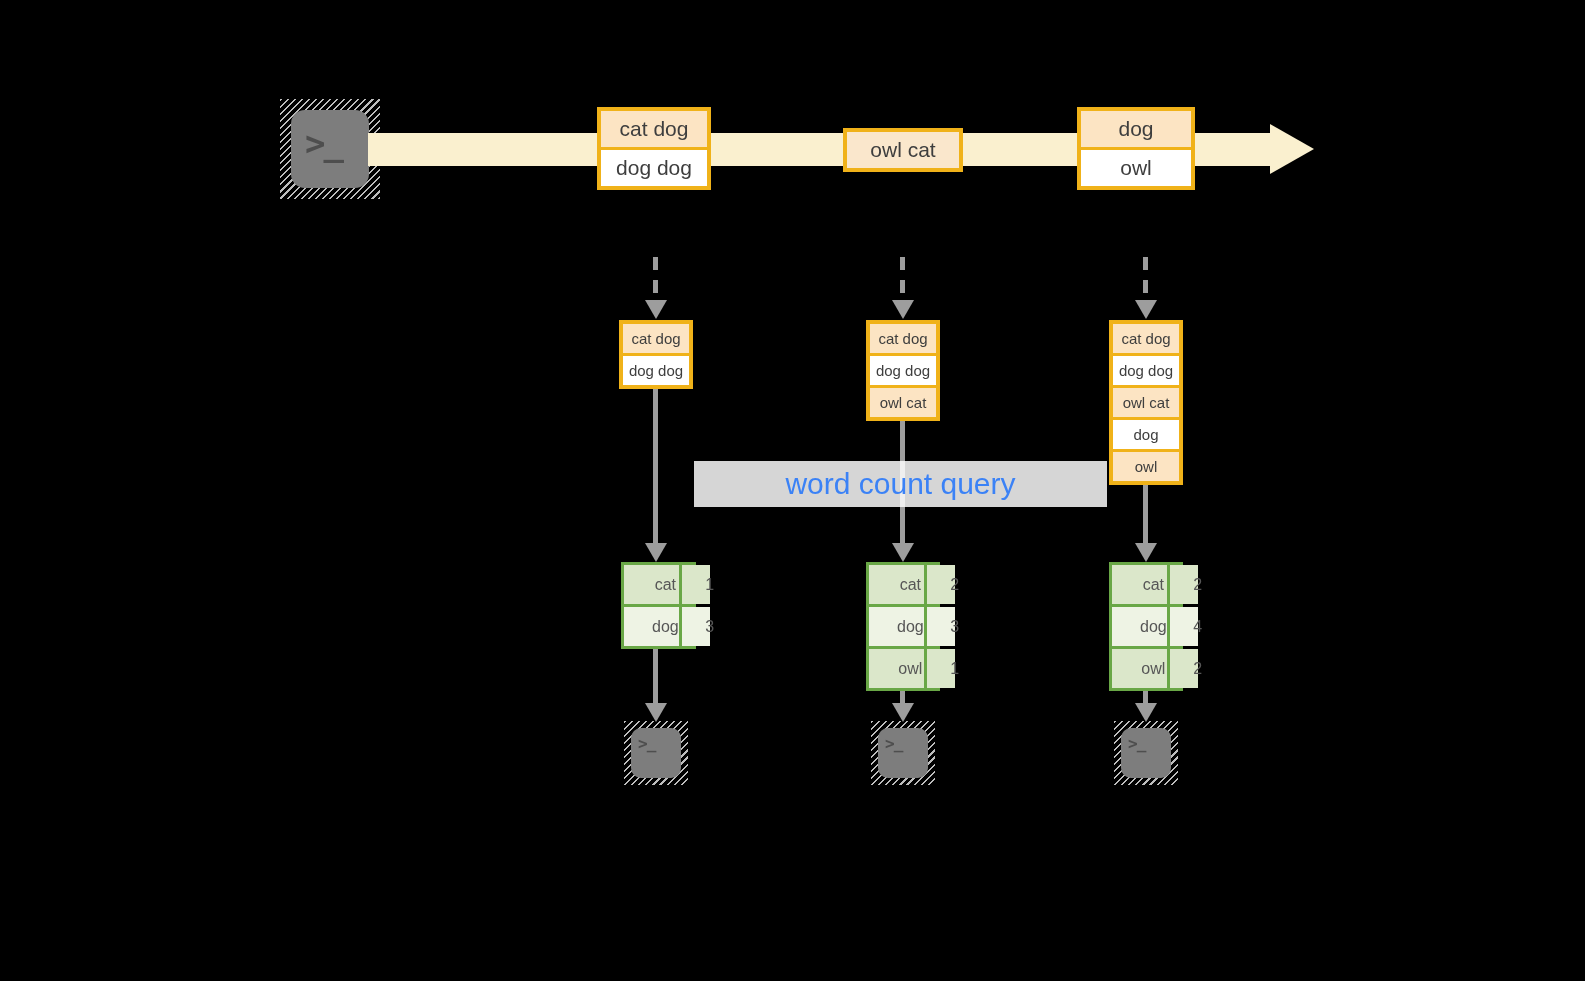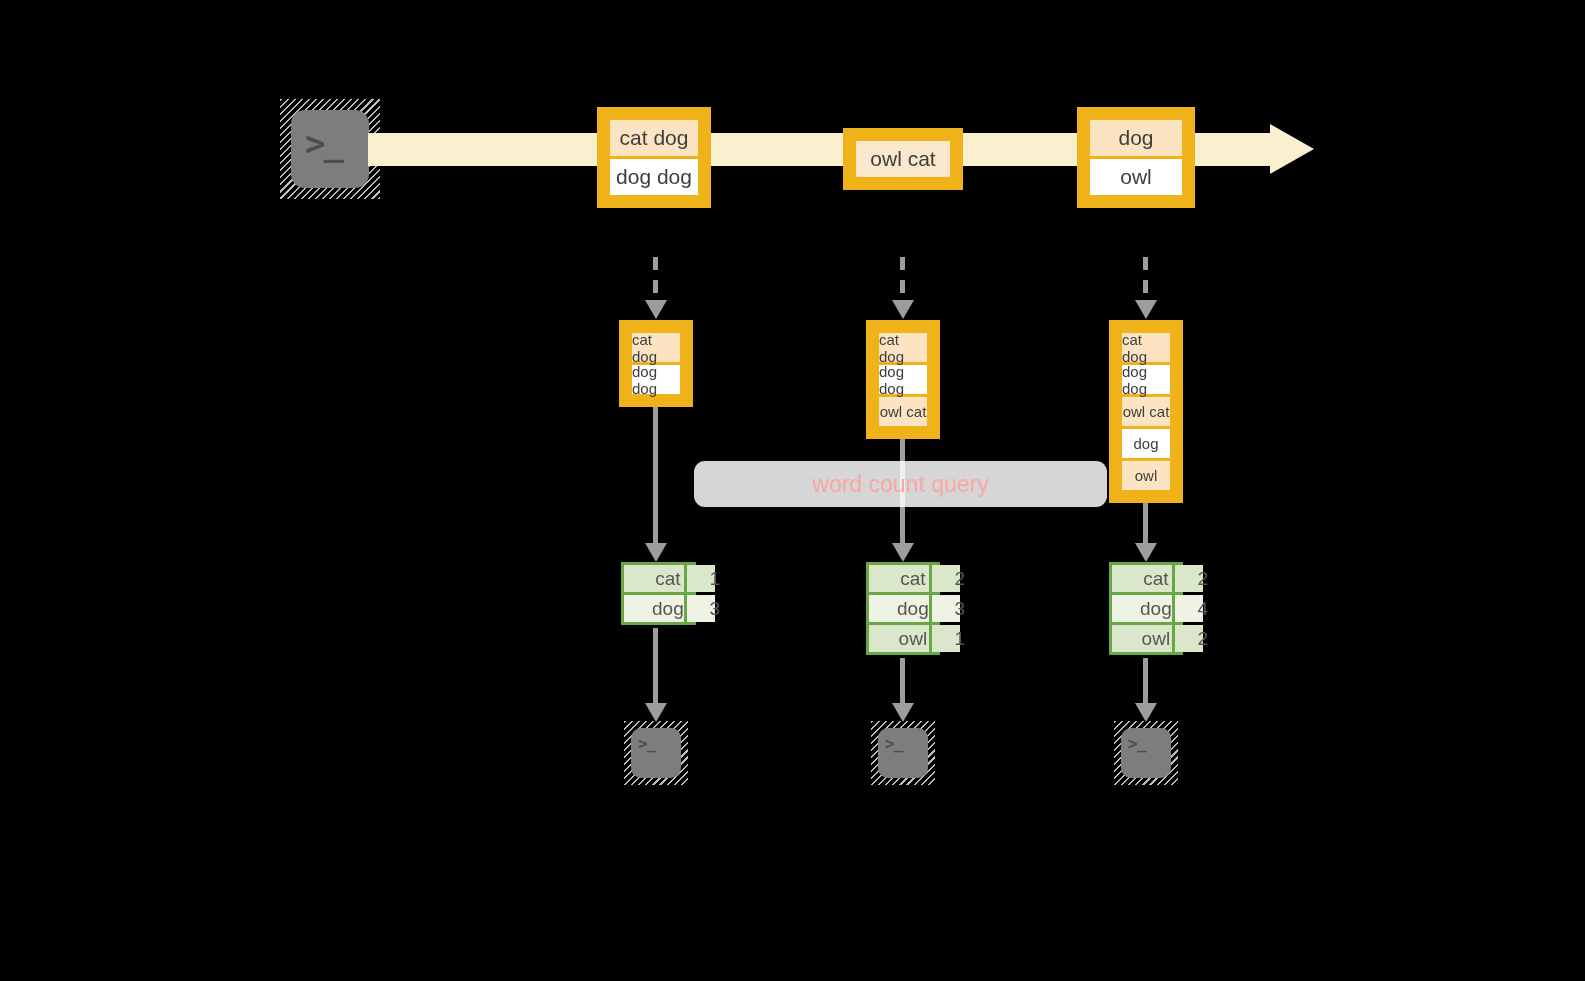--- a/index.html
+++ b/index.html
@@ -26,21 +26,21 @@
   .term-small .body{inset:7px;border-radius:10px;}
   .term-small .glyph{font-size:16px;padding:8px 0 0 7px;letter-spacing:-1px;}
   
   .band{position:absolute;background:#faf0cf;z-index:1;}
   .band-head{
     position:absolute;width:0;height:0;z-index:1;
     border-left:44px solid #faf0cf;border-top:25px solid transparent;border-bottom:25px solid transparent;
   }
   
   .amber-box{
-    position:absolute;background:#f0b219;padding:13px;display:grid;gap:3px;z-index:3;
+    position:absolute;background:#f0b219;padding:4px;display:grid;gap:3px;z-index:3;
     box-sizing:border-box;
   }
   .amber-box .cell{
     display:flex;align-items:center;justify-content:center;color:#3e3e3e;
   }
   .msg .cell{height:36px;font-size:21px;}
   .buf .cell{height:29px;font-size:15px;}
   .fill-peach{background:#fce4c3;}
   .fill-cream{background:#ffffff;}
   .fill-peach2{background:#fae7cc;}
@@ -51,31 +51,31 @@
     background:repeating-linear-gradient(#9d9d9d 0 13px,transparent 13px 23px);
   }
   .vhead{
     position:absolute;width:0;height:0;z-index:1;
     border-top:19px solid #9d9d9d;border-left:11px solid transparent;border-right:11px solid transparent;
   }
   
   .query-label{
     position:absolute;background:rgba(255,255,255,0.84);z-index:2;
     display:flex;align-items:center;justify-content:center;
-    color:#fca5a5;font-size:23px;font-weight:300;border-radius:11px;
+    color:#3b82f6;font-size:30px;font-weight:300;
   }
   
   .green-table{
     position:absolute;background:#69a746;padding:3px;display:grid;gap:3px;z-index:3;
     box-sizing:border-box;
   }
   .green-table .row{display:grid;grid-template-columns:1fr 25px;gap:3px;}
   .green-table .cell{
-    height:27px;display:flex;align-items:center;justify-content:center;
-    font-size:19px;color:#565656;padding-left:28px;
+    height:39px;display:flex;align-items:center;justify-content:center;
+    font-size:16px;color:#565656;padding-left:28px;
   }
   .g-dark{background:#dbe7ca;}
   .g-light{background:#eef3e4;}
 </style>
 </head>
 <body>
 
 <div id="canvas">
 
   <div class="term term-big" style="left:280px;top:99px;width:100px;height:100px;">

